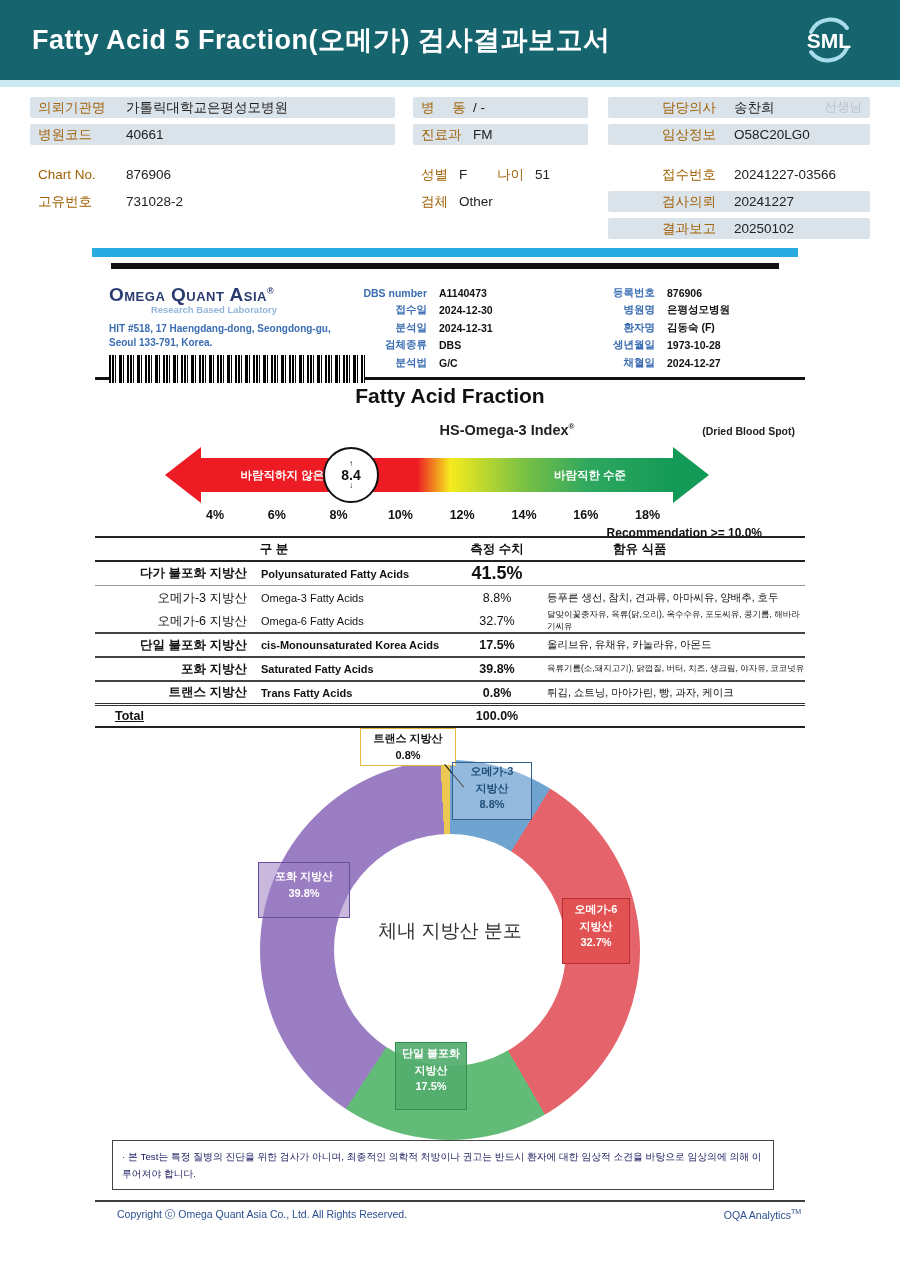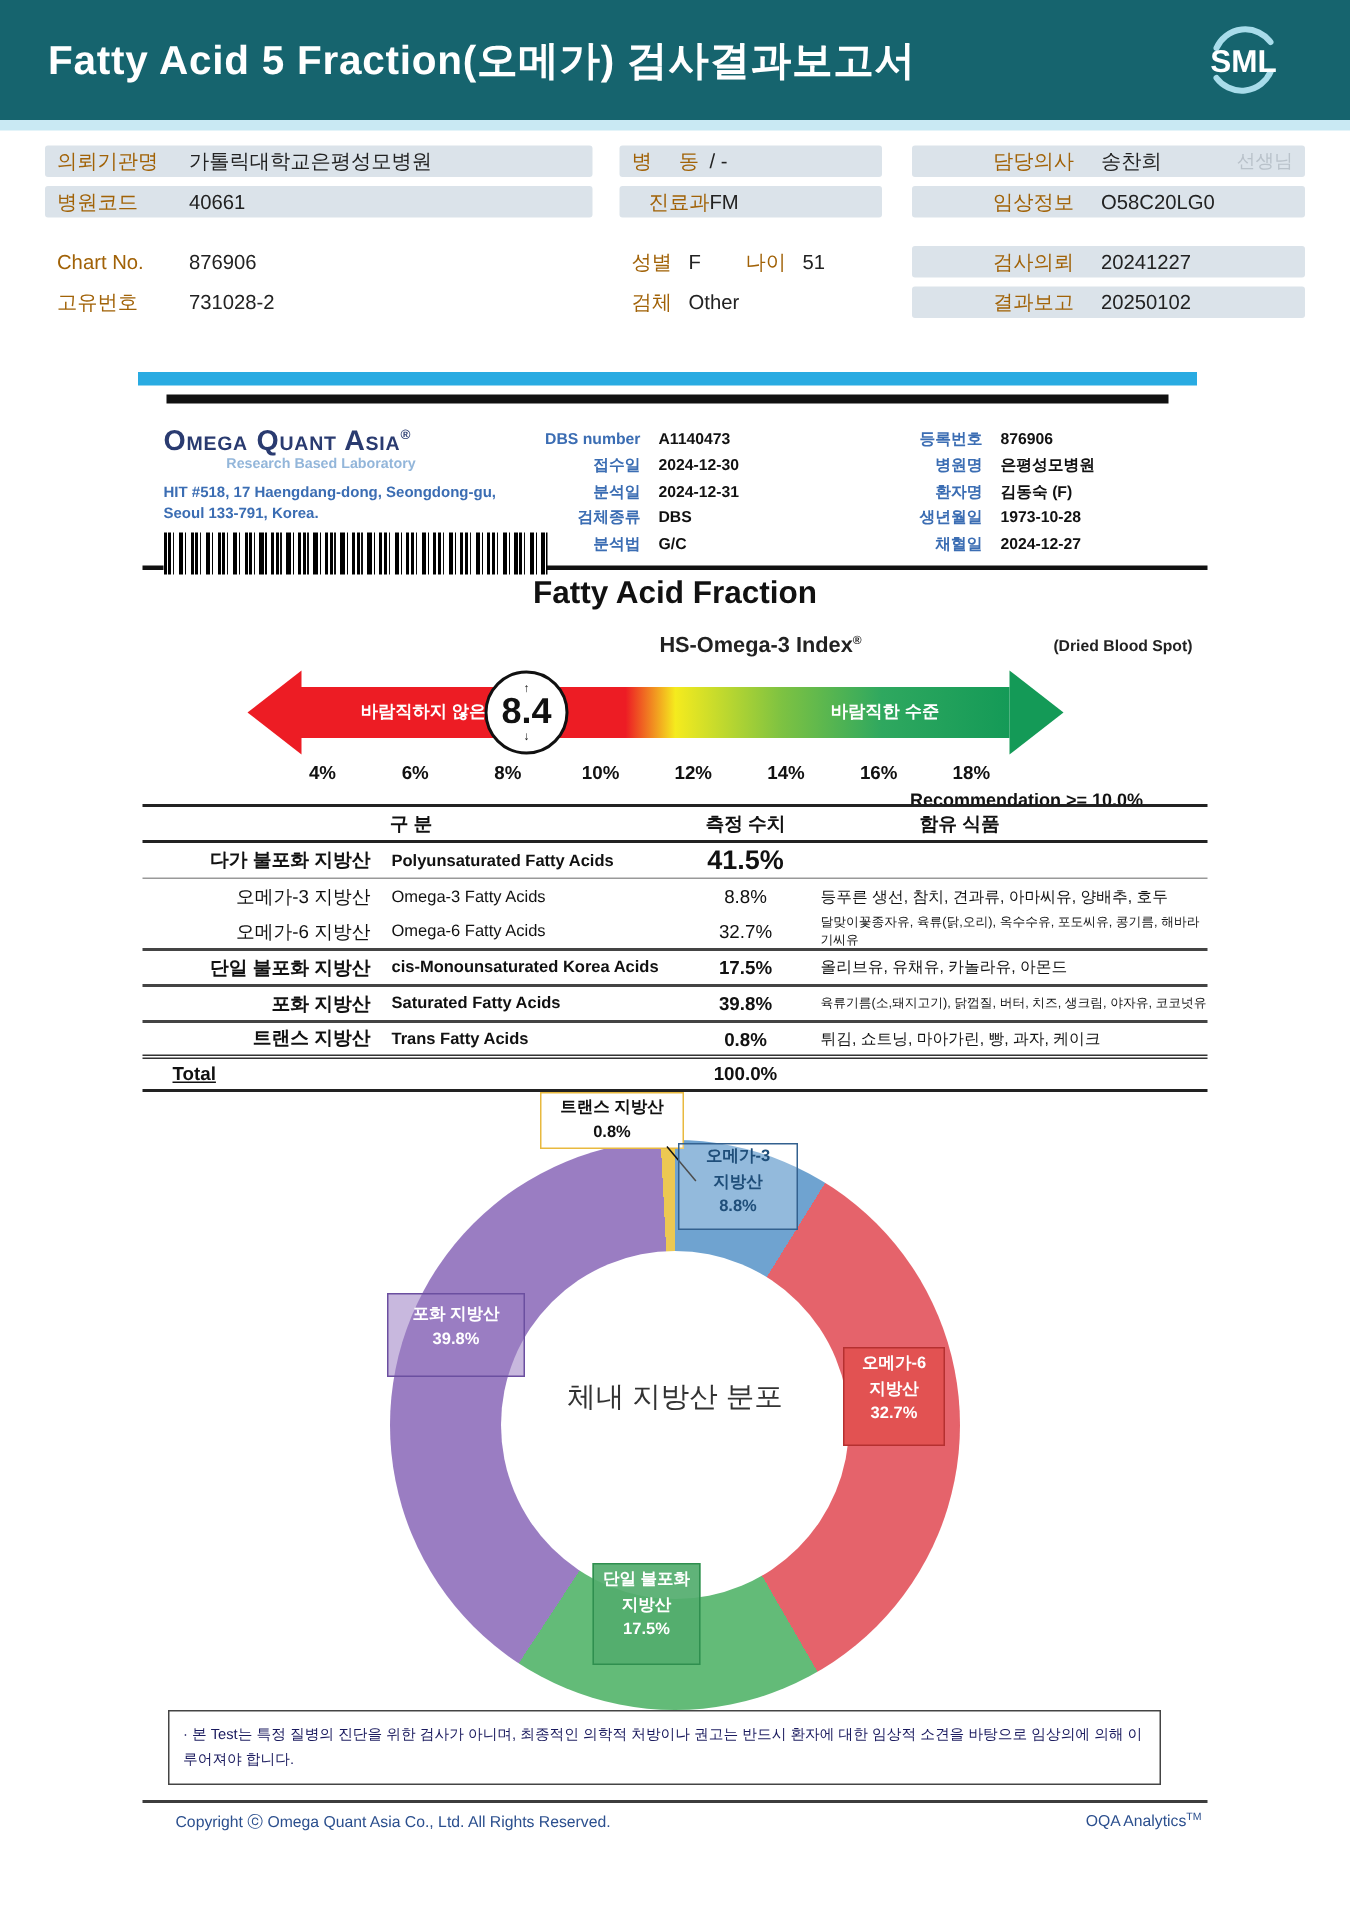--- a/index.html
+++ b/index.html
@@ -15,21 +15,21 @@
   
   .info { position:absolute; top:97px; left:30px; width:840px; height:145px; font-size:13.5px; }
   .col { position:absolute; top:0; }
   .col1 { left:0; width:365px; }
   .col2 { left:383px; width:175px; }
   .col3 { left:578px; width:262px; }
   .irow { display:flex; align-items:center; height:21px; margin-bottom:6px; padding:0 8px; }
   .pill { background:#dbe3ea; border-radius:2px; }
   .gap { height:13px; }
   .ilabel { color:#a16207; flex:0 0 auto; }
-  .w88 { width:88px; } .w52 { width:52px;text-align:right; } .w72 { width:72px;margin-left:46px; }
+  .w88 { width:88px; } .w52 { width:52px; } .w72 { width:72px;margin-left:46px; }
   .ivalue { color:#222; }
   .suffix { margin-left:auto; color:#b9c2ca; font-size:12.5px; }
   .sp { letter-spacing:7px; }
 
   
   .report { position:absolute; left:95px; top:248px; width:710px; height:1023px; }
   .cyanbar { position:absolute; top:0; left:-3px; width:706px; height:9px; background:#29abe2; }
   .blackbar { position:absolute; top:15px; left:16px; right:26px; height:6px; background:#111; }
 
   
@@ -62,21 +62,21 @@
     background:linear-gradient(90deg,#ed1c24 0%,#ed1c24 46%,#f5eb1e 53%,#7dc242 68%,#2fa85f 82%,#149a57 100%); }
   .ahead-l { position:absolute; left:70px; top:1px; width:0; height:0;
     border-top:28px solid transparent; border-bottom:28px solid transparent; border-right:36px solid #ed1c24; }
   .ahead-r { position:absolute; left:578px; top:1px; width:0; height:0;
     border-top:28px solid transparent; border-bottom:28px solid transparent; border-left:36px solid #149a57; }
   .atext { position:absolute; top:12px; height:34px; line-height:34px; color:#fff; font-weight:bold; font-size:11.5px; text-align:center; white-space:nowrap; }
   .atext.bad { left:128px; width:145px; }
   .atext.good { left:435px; width:120px; }
   .marker { position:absolute; top:1px; width:56px; height:56px; background:#fff; border:2px solid #111; border-radius:50%;
     display:flex; flex-direction:column; align-items:center; justify-content:center; z-index:5; }
-  .marker .val { font-size:24px; font-weight:bold; color:#111; line-height:1; }
+  .marker .val { font-size:14px; font-weight:bold; color:#111; line-height:1; }
   .marker .tri { font-size:8px; color:#111; line-height:1; }
   .ticks { position:absolute; top:62px; left:0; right:0; height:16px; }
   .tick { position:absolute; transform:translateX(-50%); font-size:12.5px; font-weight:bold; color:#111; }
   .recom { position:absolute; top:80px; right:43px; font-size:12px; font-weight:bold; color:#111; }
 
   
   .ftable { position:absolute; top:288px; left:0; right:0; font-size:12.5px; color:#111; }
   .trow { display:flex; align-items:center; height:24px; }
   .thead { height:26px; border-top:2px solid #222; border-bottom:2px solid #222; font-weight:bold; }
   .c1 { width:158px; text-align:right; padding-right:6px; font-weight:bold; }
@@ -179,20 +179,24 @@
       <div class="irow pill">
         <span class="ilabel w72">담당의사</span>
         <span class="ivalue">송찬희</span>
         <span class="suffix">선생님</span>
       </div>
       <div class="irow pill">
         <span class="ilabel w72">임상정보</span>
         <span class="ivalue">O58C20LG0</span>
       </div>
       <div class="gap"></div>
+      <div class="irow">
+        <span class="ilabel w72">접수번호</span>
+        <span class="ivalue">20241227-03566</span>
+      </div>
       <div class="irow pill">
         <span class="ilabel w72">검사의뢰</span>
         <span class="ivalue">20241227</span>
       </div>
       <div class="irow pill">
         <span class="ilabel w72">결과보고</span>
         <span class="ivalue">20250102</span>
       </div>
     </div>
   </div>

